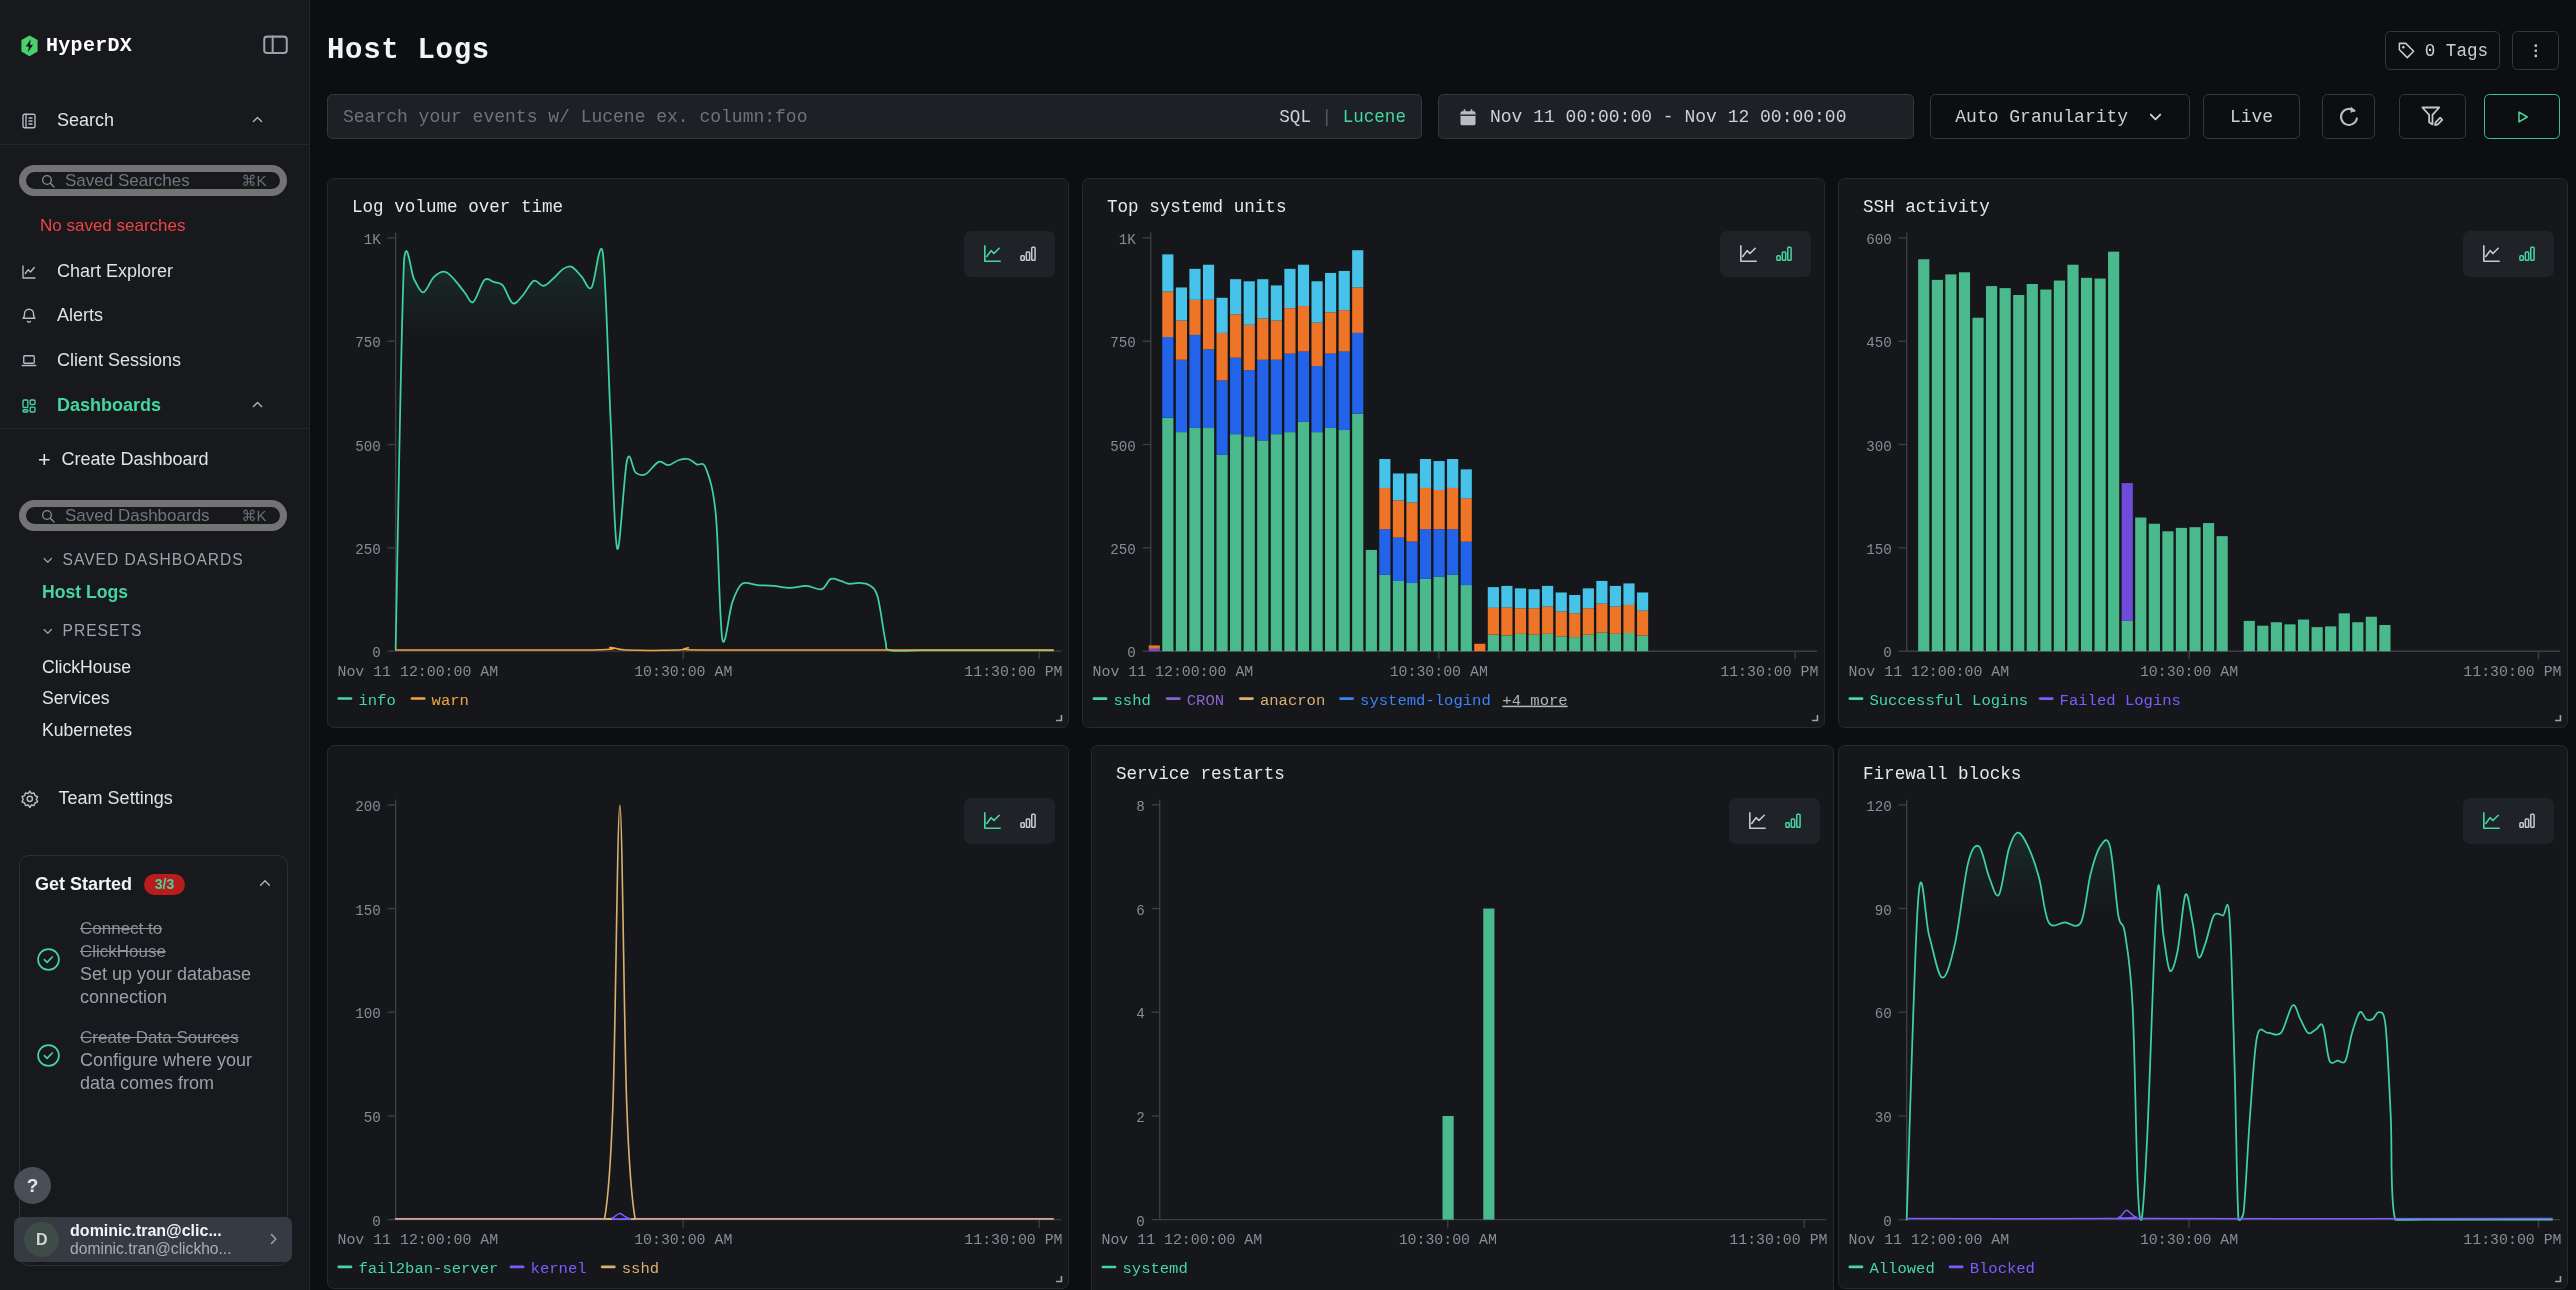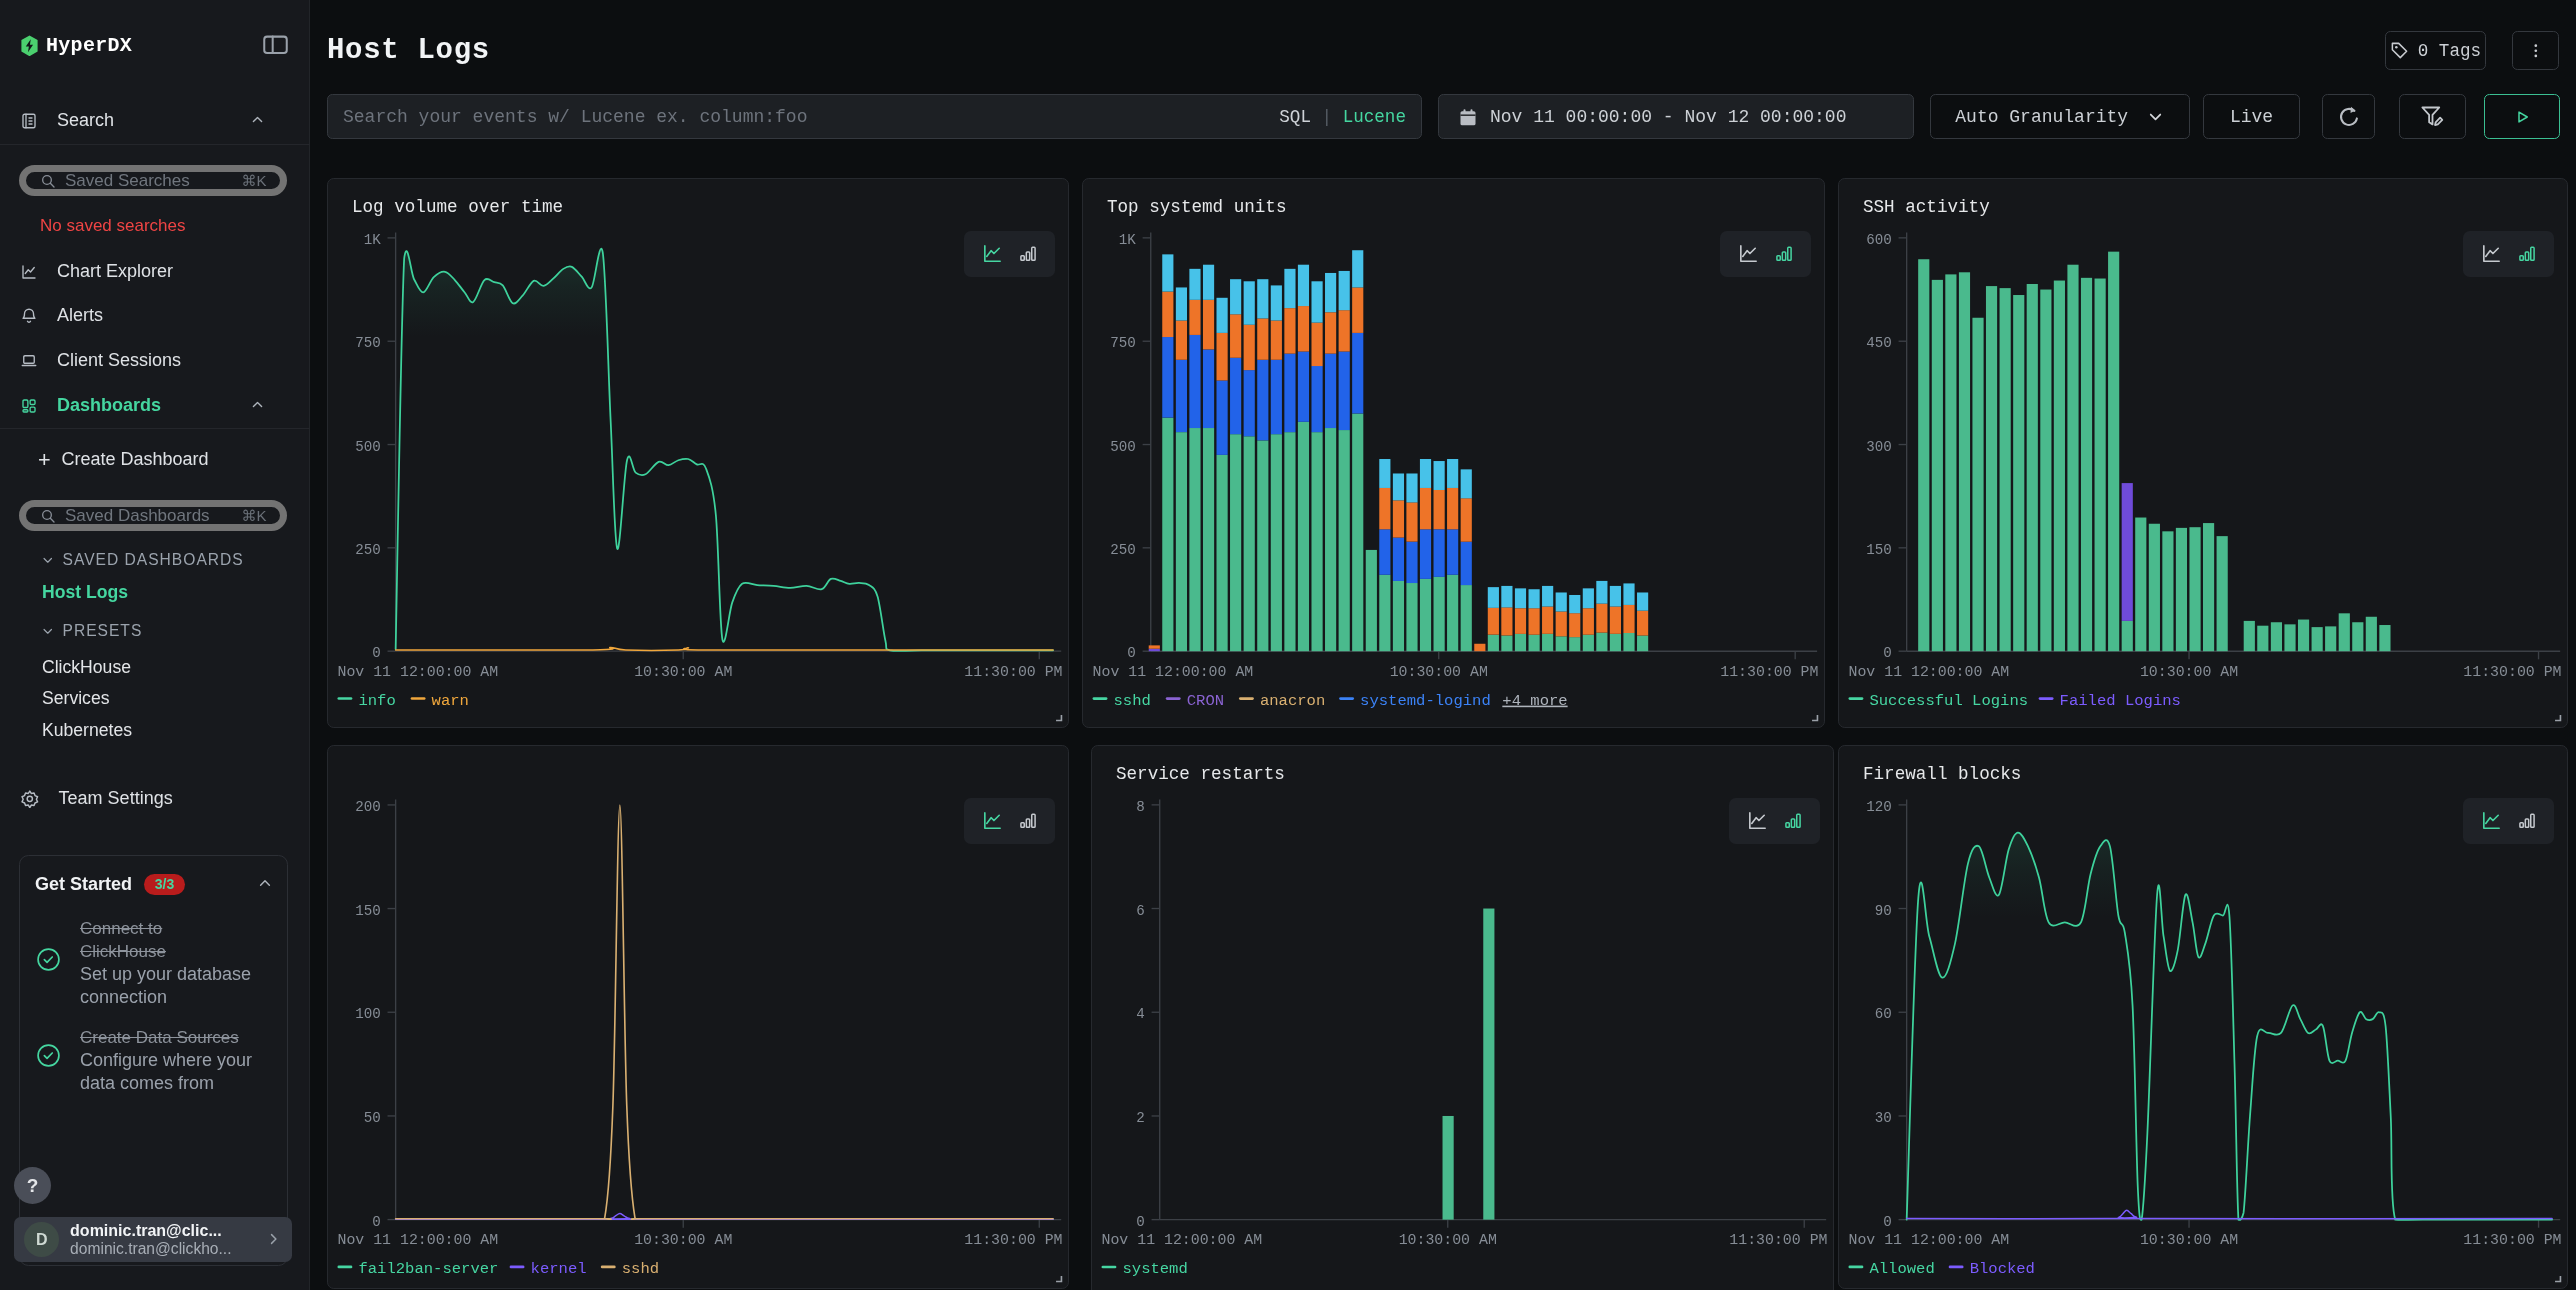--- a/index.html
+++ b/index.html
@@ -42,21 +42,21 @@
   font-weight:700; display:flex; align-items:center; justify-content:center; flex:none; }
 .user-meta { margin-left:10.8px; min-width:0; }
 .user-name { color:#f2f4f6; font-size:16px; font-weight:700; line-height:18px; white-space:nowrap; }
 .user-mail { color:#a8aeb6; font-size:15.6px; line-height:17.6px; white-space:nowrap; }
 .user-chev { margin-left:auto; }
 
 .title { position:absolute; left:327px; top:34px; color:#f2f4f6; font-family:"Liberation Mono", monospace; font-size:29px;
   font-weight:600; letter-spacing:0.7px; }
 .btn { position:absolute; top:94px; height:45px; border:1.4px solid #34383e; border-radius:5.4px;
   display:flex; align-items:center; justify-content:center; color:#ccd0d5; font-family:"Liberation Mono", monospace; font-size:18px; }
-.tags-btn { left:2385px; top:31px; width:101px; height:39px; gap:8.8px; font-size:17.6px; }
+.tags-btn { left:2385px; top:31px; width:115px; height:39px; gap:8.8px; font-size:17.6px; }
 .dots-btn { left:2512px; top:31px; width:47px; height:39px; }
 .searchbar { position:absolute; left:327px; top:94px; width:1095px; height:45px; background:#1d2024;
   border:1.4px solid #34383e; border-radius:5.4px; display:flex; align-items:center; padding:0 15px;
   font-family:"Liberation Mono", monospace; }
 .searchbar .ph { color:#6d737c; font-size:18px; }
 .sql { margin-left:auto; color:#ced2d7; font-size:17.6px; }
 .sql .bar { color:#565c64; }
 .lucene { color:#45d6a0; }
 .datebtn { left:1438px; width:476px; background:#1d2024; gap:12px; justify-content:flex-start;
   padding-left:19px; }

